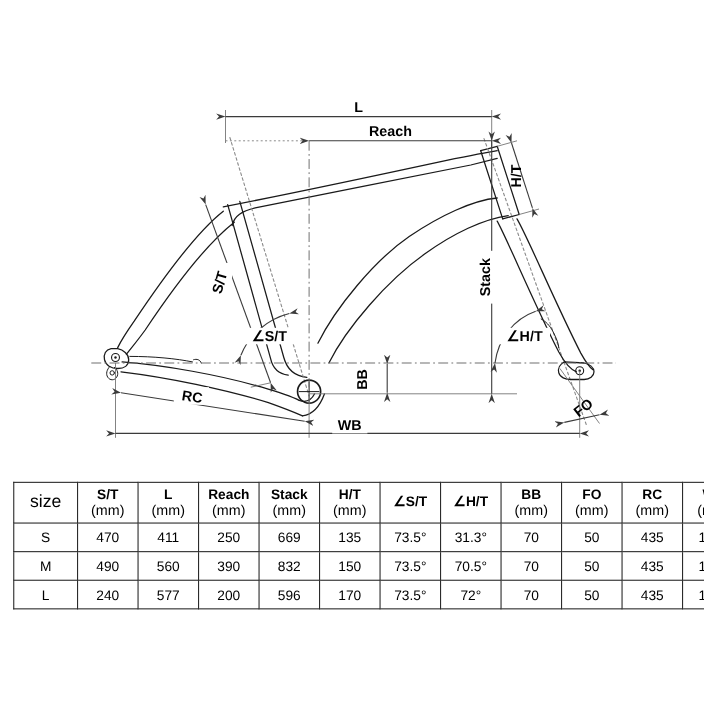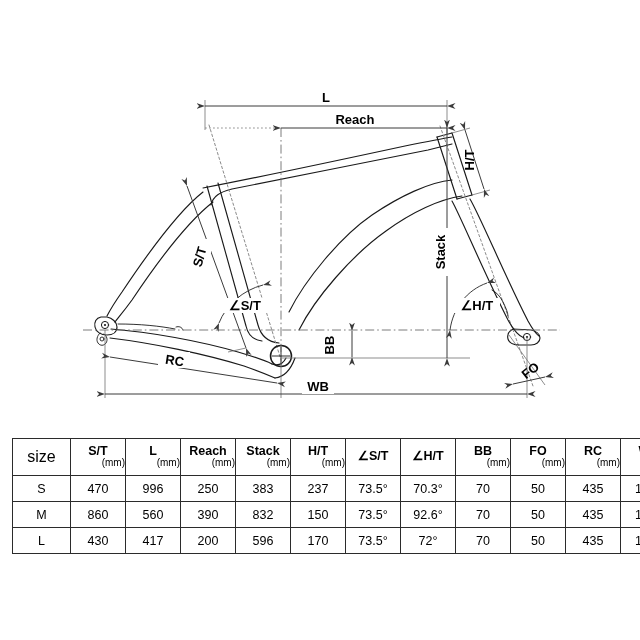--- a/index.html
+++ b/index.html
@@ -61,23 +61,22 @@
     padding: 0;
   }
   table.geo thead th {
     height: 36px;
     font-size: 12.5px;
     font-weight: bold;
     line-height: 1.05;
   }
   table.geo thead th .unit {
     display: block;
-    font-size: 10px;
+    font-size: 13px;
     font-weight: normal;
-    text-align: right;
   }
   table.geo thead th.sizehdr {
     font-size: 16px;
     font-weight: normal;
   }
   table.geo tbody td {
     height: 25px;
     font-size: 12.5px;
     font-weight: normal;
   }
@@ -306,49 +305,49 @@
           <th>
             <span>WB</span>
             <span class="unit">(mm)</span>
           </th>
         </tr>
       </thead>
       <tbody>
         <tr>
           <td>S</td>
           <td>470</td>
-          <td>996</td>
+          <td>411</td>
           <td>250</td>
-          <td>383</td>
-          <td>237</td>
+          <td>669</td>
+          <td>135</td>
           <td>73.5°</td>
-          <td>70.3°</td>
+          <td>31.3°</td>
           <td>70</td>
           <td>50</td>
           <td>435</td>
           <td>1037</td>
         </tr>
         <tr>
           <td>M</td>
-          <td>860</td>
+          <td>490</td>
           <td>560</td>
           <td>390</td>
           <td>832</td>
           <td>150</td>
           <td>73.5°</td>
-          <td>92.6°</td>
+          <td>70.5°</td>
           <td>70</td>
           <td>50</td>
           <td>435</td>
           <td>1051</td>
         </tr>
         <tr>
           <td>L</td>
-          <td>430</td>
-          <td>417</td>
+          <td>240</td>
+          <td>577</td>
           <td>200</td>
           <td>596</td>
           <td>170</td>
           <td>73.5°</td>
           <td>72°</td>
           <td>70</td>
           <td>50</td>
           <td>435</td>
           <td>1053</td>
         </tr>

